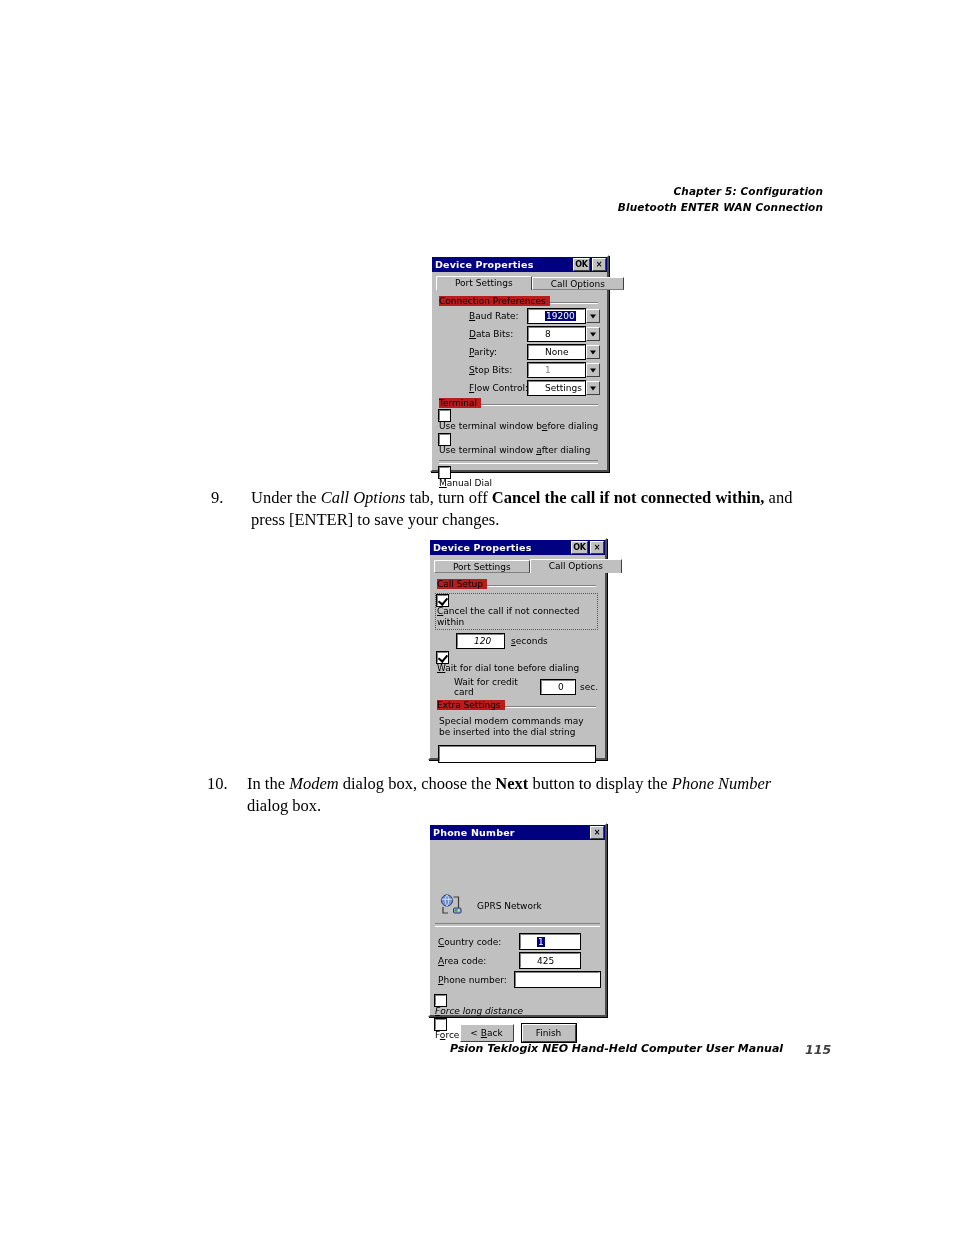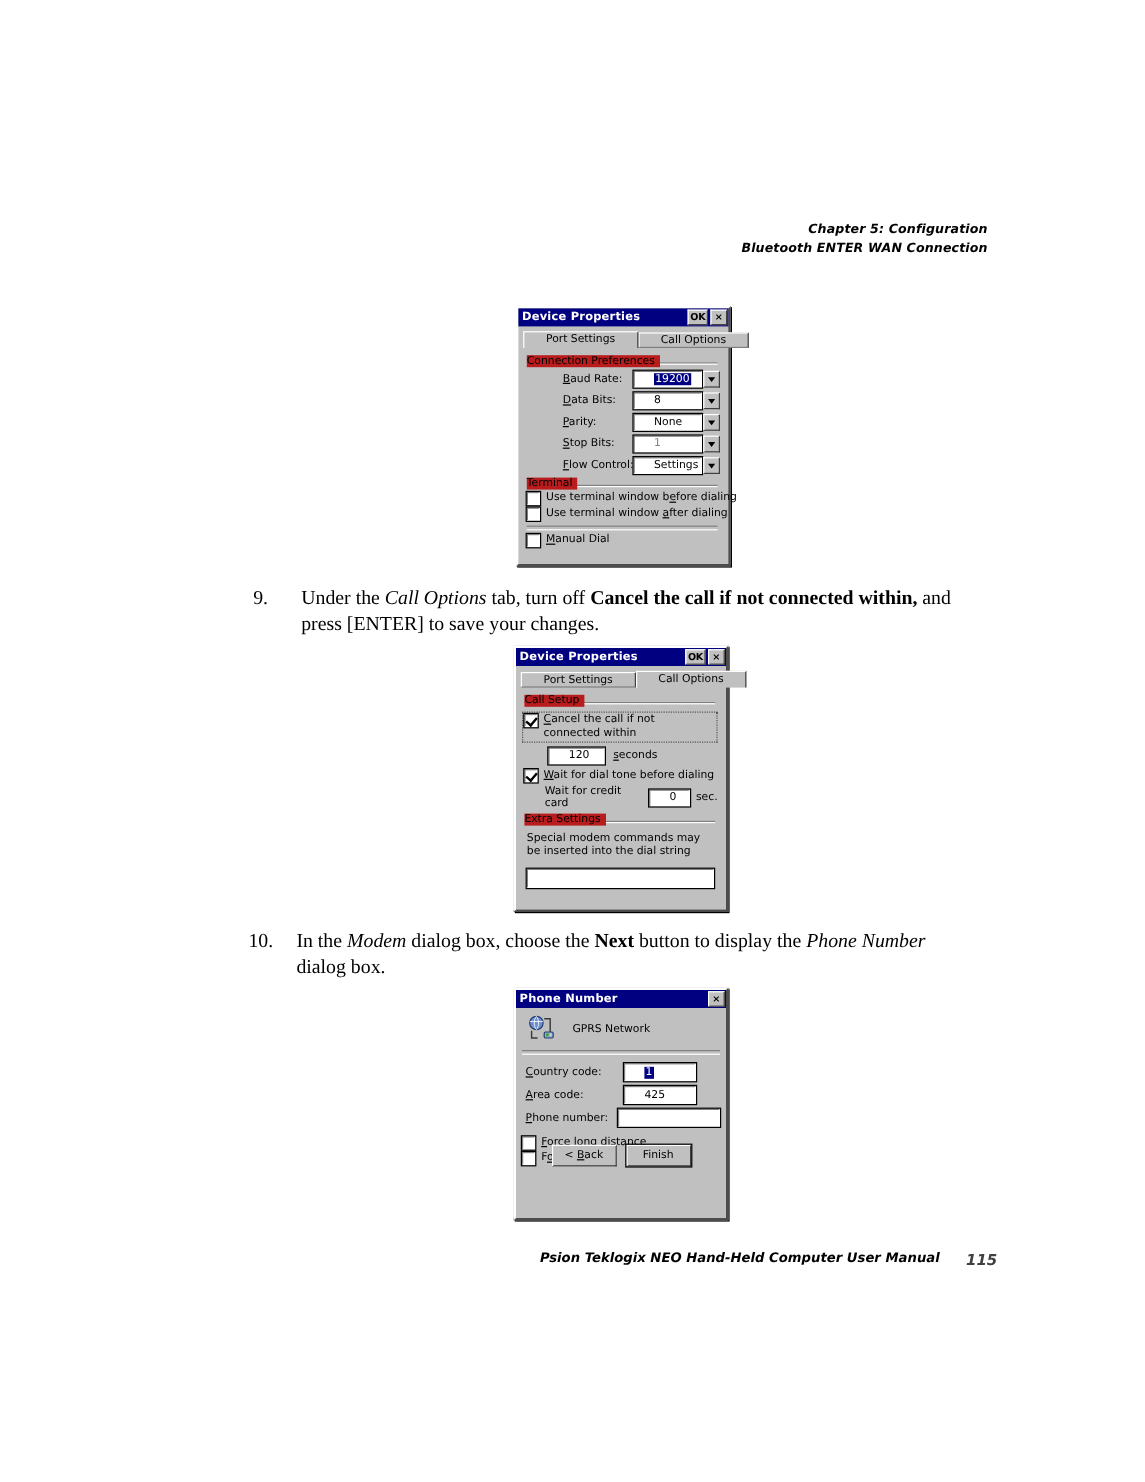--- a/index.html
+++ b/index.html
@@ -286,20 +286,21 @@
     border-top: 4px solid #000;
   }
 
   
   .cbrow {
     display: flex;
     align-items: flex-start;
     margin: 2px 0;
     font-size: 9px;
     line-height: 11px;
+    flex-direction: column;
   }
   .cbox {
     width: 11px;
     height: 11px;
     background: #ffffff;
     border-top: 1px solid #808080;
     border-left: 1px solid #808080;
     border-right: 1px solid #ffffff;
     border-bottom: 1px solid #ffffff;
     outline: 1px solid #000;
@@ -392,21 +393,21 @@
   .pn-buttons .btn { width: 54px; height: 18px; line-height: 16px; }
 
   .seconds-row {
     display: flex;
     align-items: center;
     margin: 4px 0 4px 0;
     padding-left: 20px;
     font-size: 9px;
     gap: 7px;
   }
-  .seconds-row .field { width: 47px; }
+  .seconds-row .field { width: 47px; font-style: italic; }
 
   .credit-row {
     display: flex;
     align-items: center;
     margin: 3px 0 2px 0;
     padding-left: 17px;
     font-size: 9px;
     gap: 5px;
   }
   .credit-row .cc-lbl { width: 92px; }
@@ -582,21 +583,21 @@
 <div class="step" id="step10">
   <span class="num">10.</span>
   <span class="txt">In the <i>Modem</i> dialog box, choose the <b>Next</b> button to display the <i>Phone Number</i> dialog box.</span>
 </div>
 
 <div class="cedlg" id="dlg-phone-number">
   <div class="titlebar">
     <span class="tb-text">Phone Number</span>
     <span class="tb-btn">×</span>
   </div>
-  <div class="client" style="padding:2px 5px 4px 5px;">
+  <div class="client" style="padding:2px 5px 4px 5px;margin-top:48px;">
 
     <div class="pn-head">
       <span class="pn-icon">
         <svg width="26" height="24" viewBox="0 0 26 24" xmlns="http://www.w3.org/2000/svg">
           <circle cx="8" cy="6.5" r="5.6" fill="#6f8fd0" stroke="#27406f" stroke-width="1"></circle>
           <path d="M2.6 5.3 H13.4 M8 1 C5.6 3.5 5.6 9.5 8 12 M8 1 C10.4 3.5 10.4 9.5 8 12" fill="none" stroke="#ffffff" stroke-width=".8" opacity=".85"></path>
           <path d="M14.5 3 H19.5 V16 H16" fill="none" stroke="#3a3a3a" stroke-width="1.2"></path>
           <path d="M4 13 V19 H9" fill="none" stroke="#3a3a3a" stroke-width="1.2"></path>
           <rect x="14.5" y="14" width="7.5" height="5" rx="1" fill="#8fa4c9" stroke="#27406f" stroke-width="1"></rect>
           <rect x="16" y="15.3" width="2.2" height="2.2" fill="#2fb02f"></rect>
@@ -614,21 +615,21 @@
     </div>
     <div class="pn-row">
       <span class="pn-lbl"><u>A</u>rea code:</span>
       <span class="field">425</span>
     </div>
     <div class="pn-row">
       <span class="pn-lbl"><u>P</u>hone number:</span>
       <span class="field wide"></span>
     </div>
 
-    <div class="cbrow" style="margin-top:7px;">
+    <div class="cbrow" style="margin-top:7px;font-style:italic;">
       <span class="cbox"></span>
       <span class="cblabel"><u>F</u>orce long distance</span>
     </div>
     <div class="cbrow">
       <span class="cbox"></span>
       <span class="cblabel">F<u>o</u>rce local</span>
     </div>
 
     <div class="pn-buttons">
       <span class="btn">&lt; <u>B</u>ack</span>

